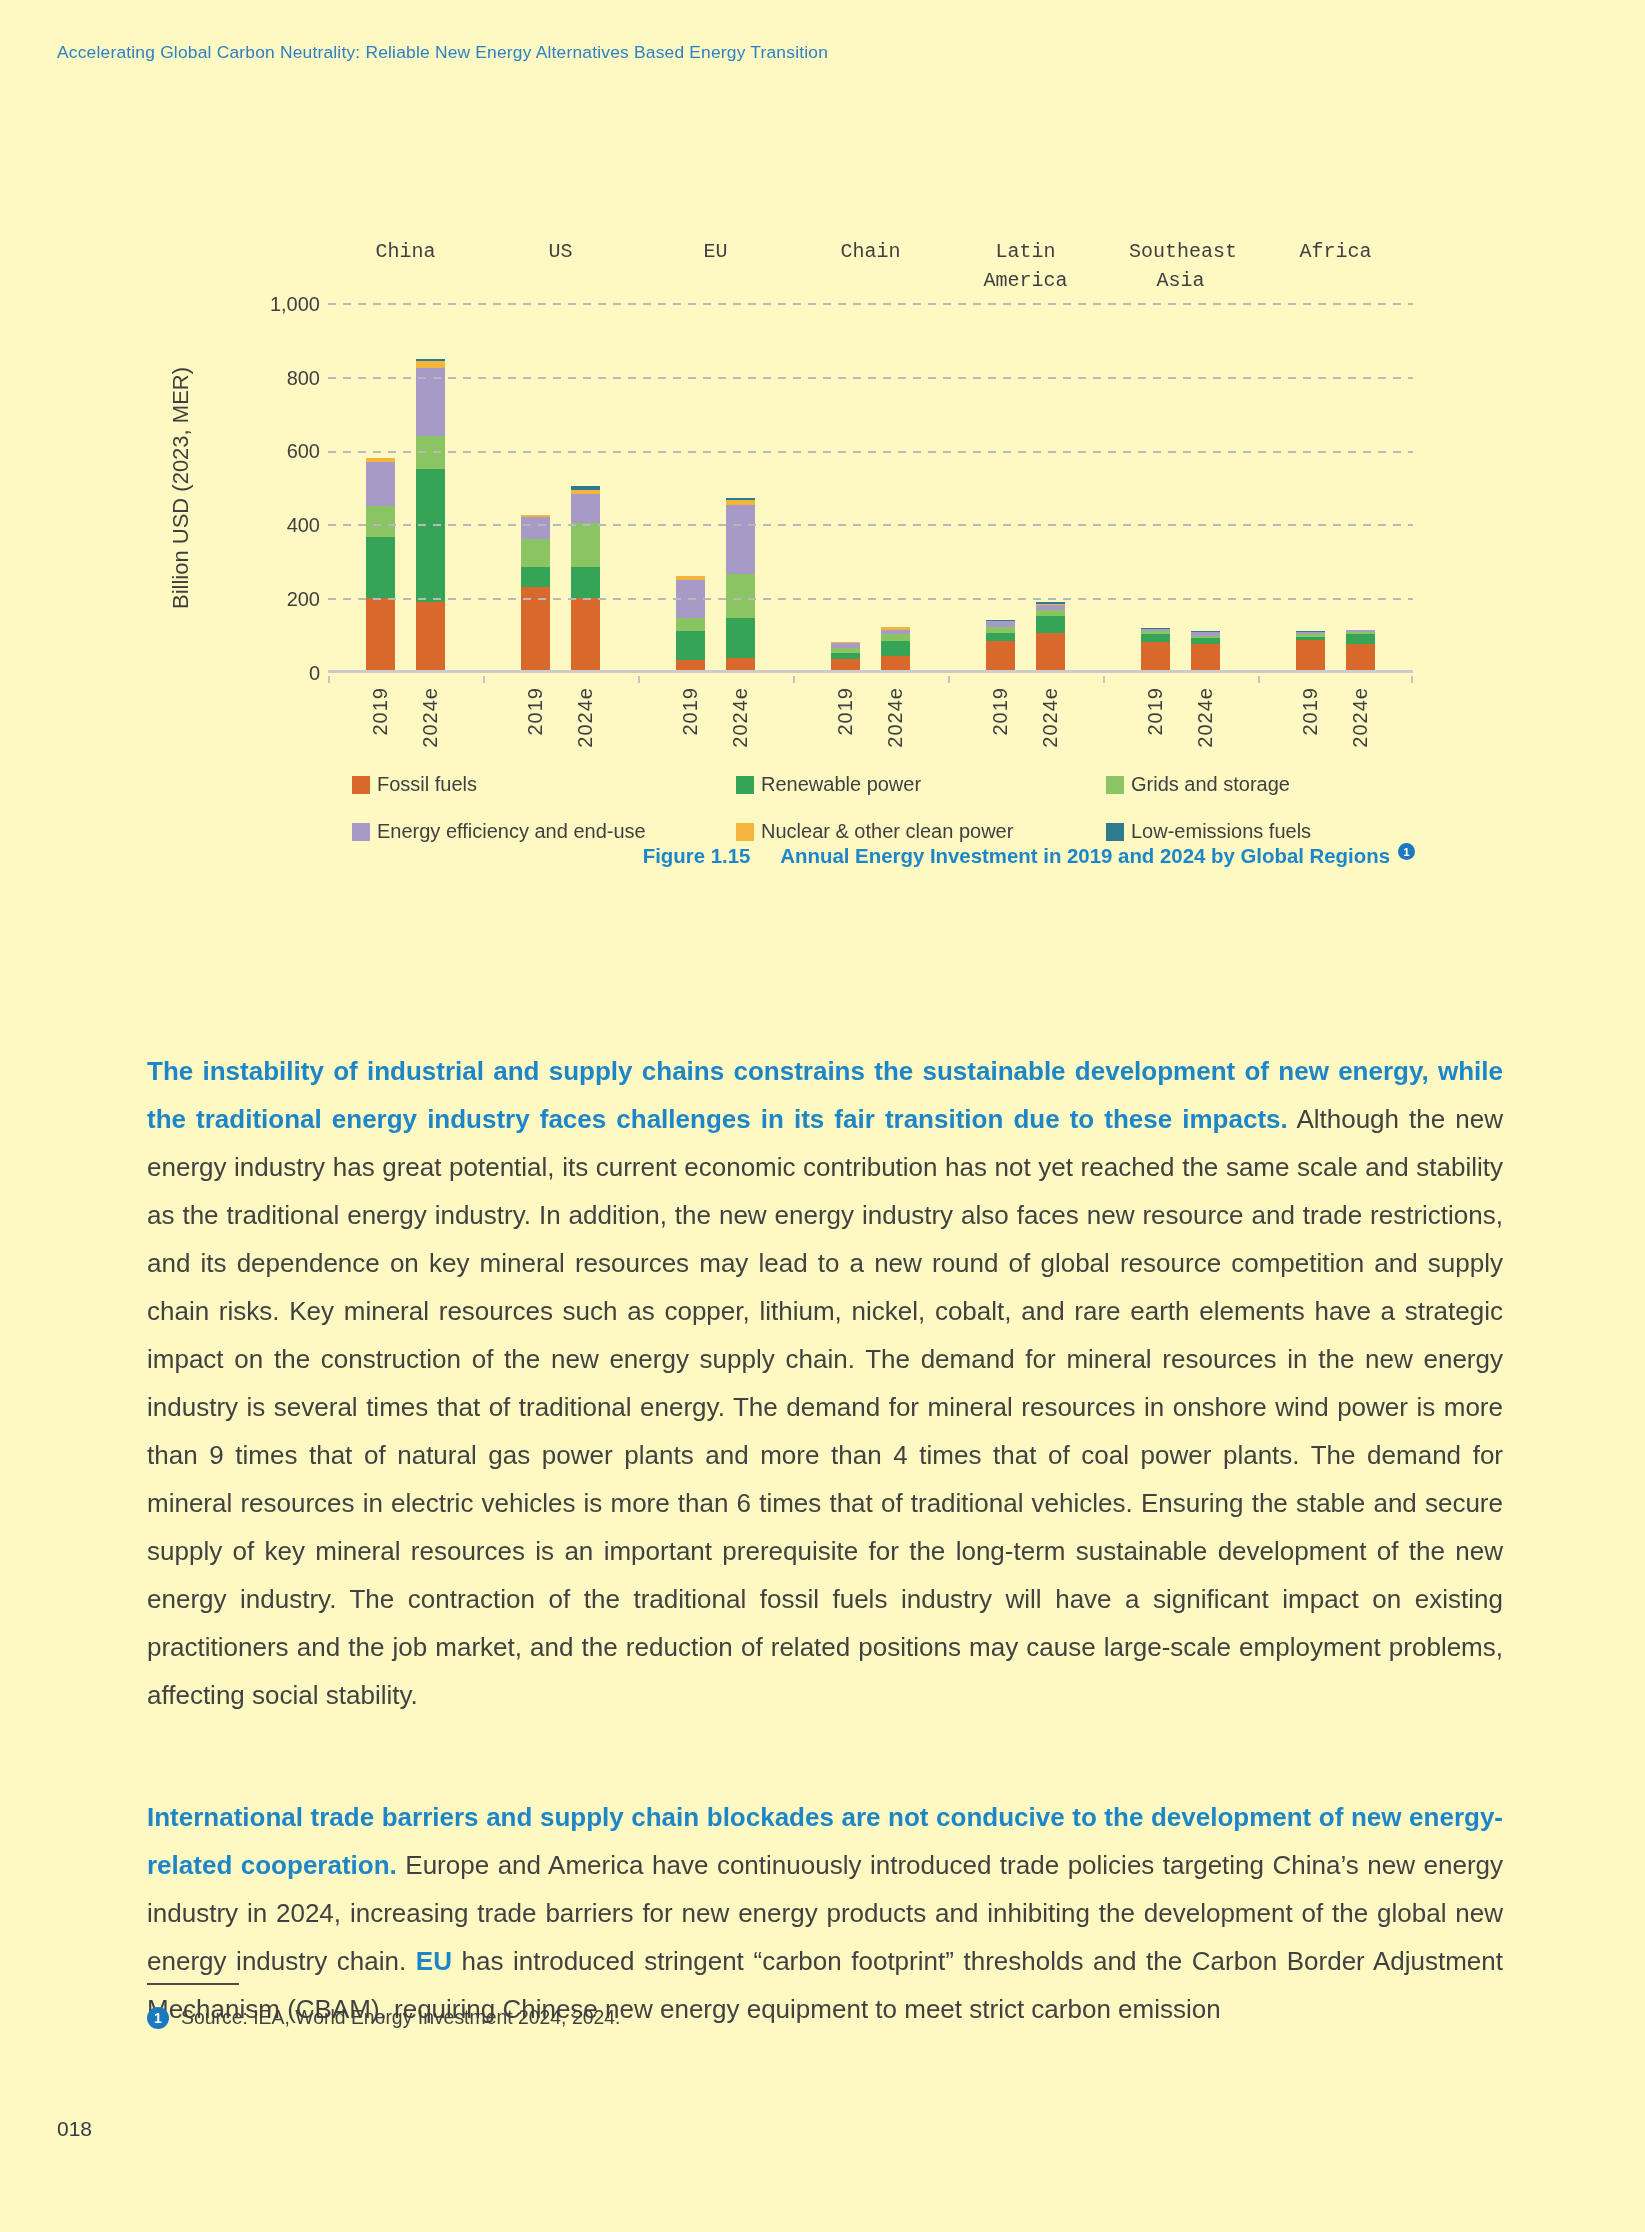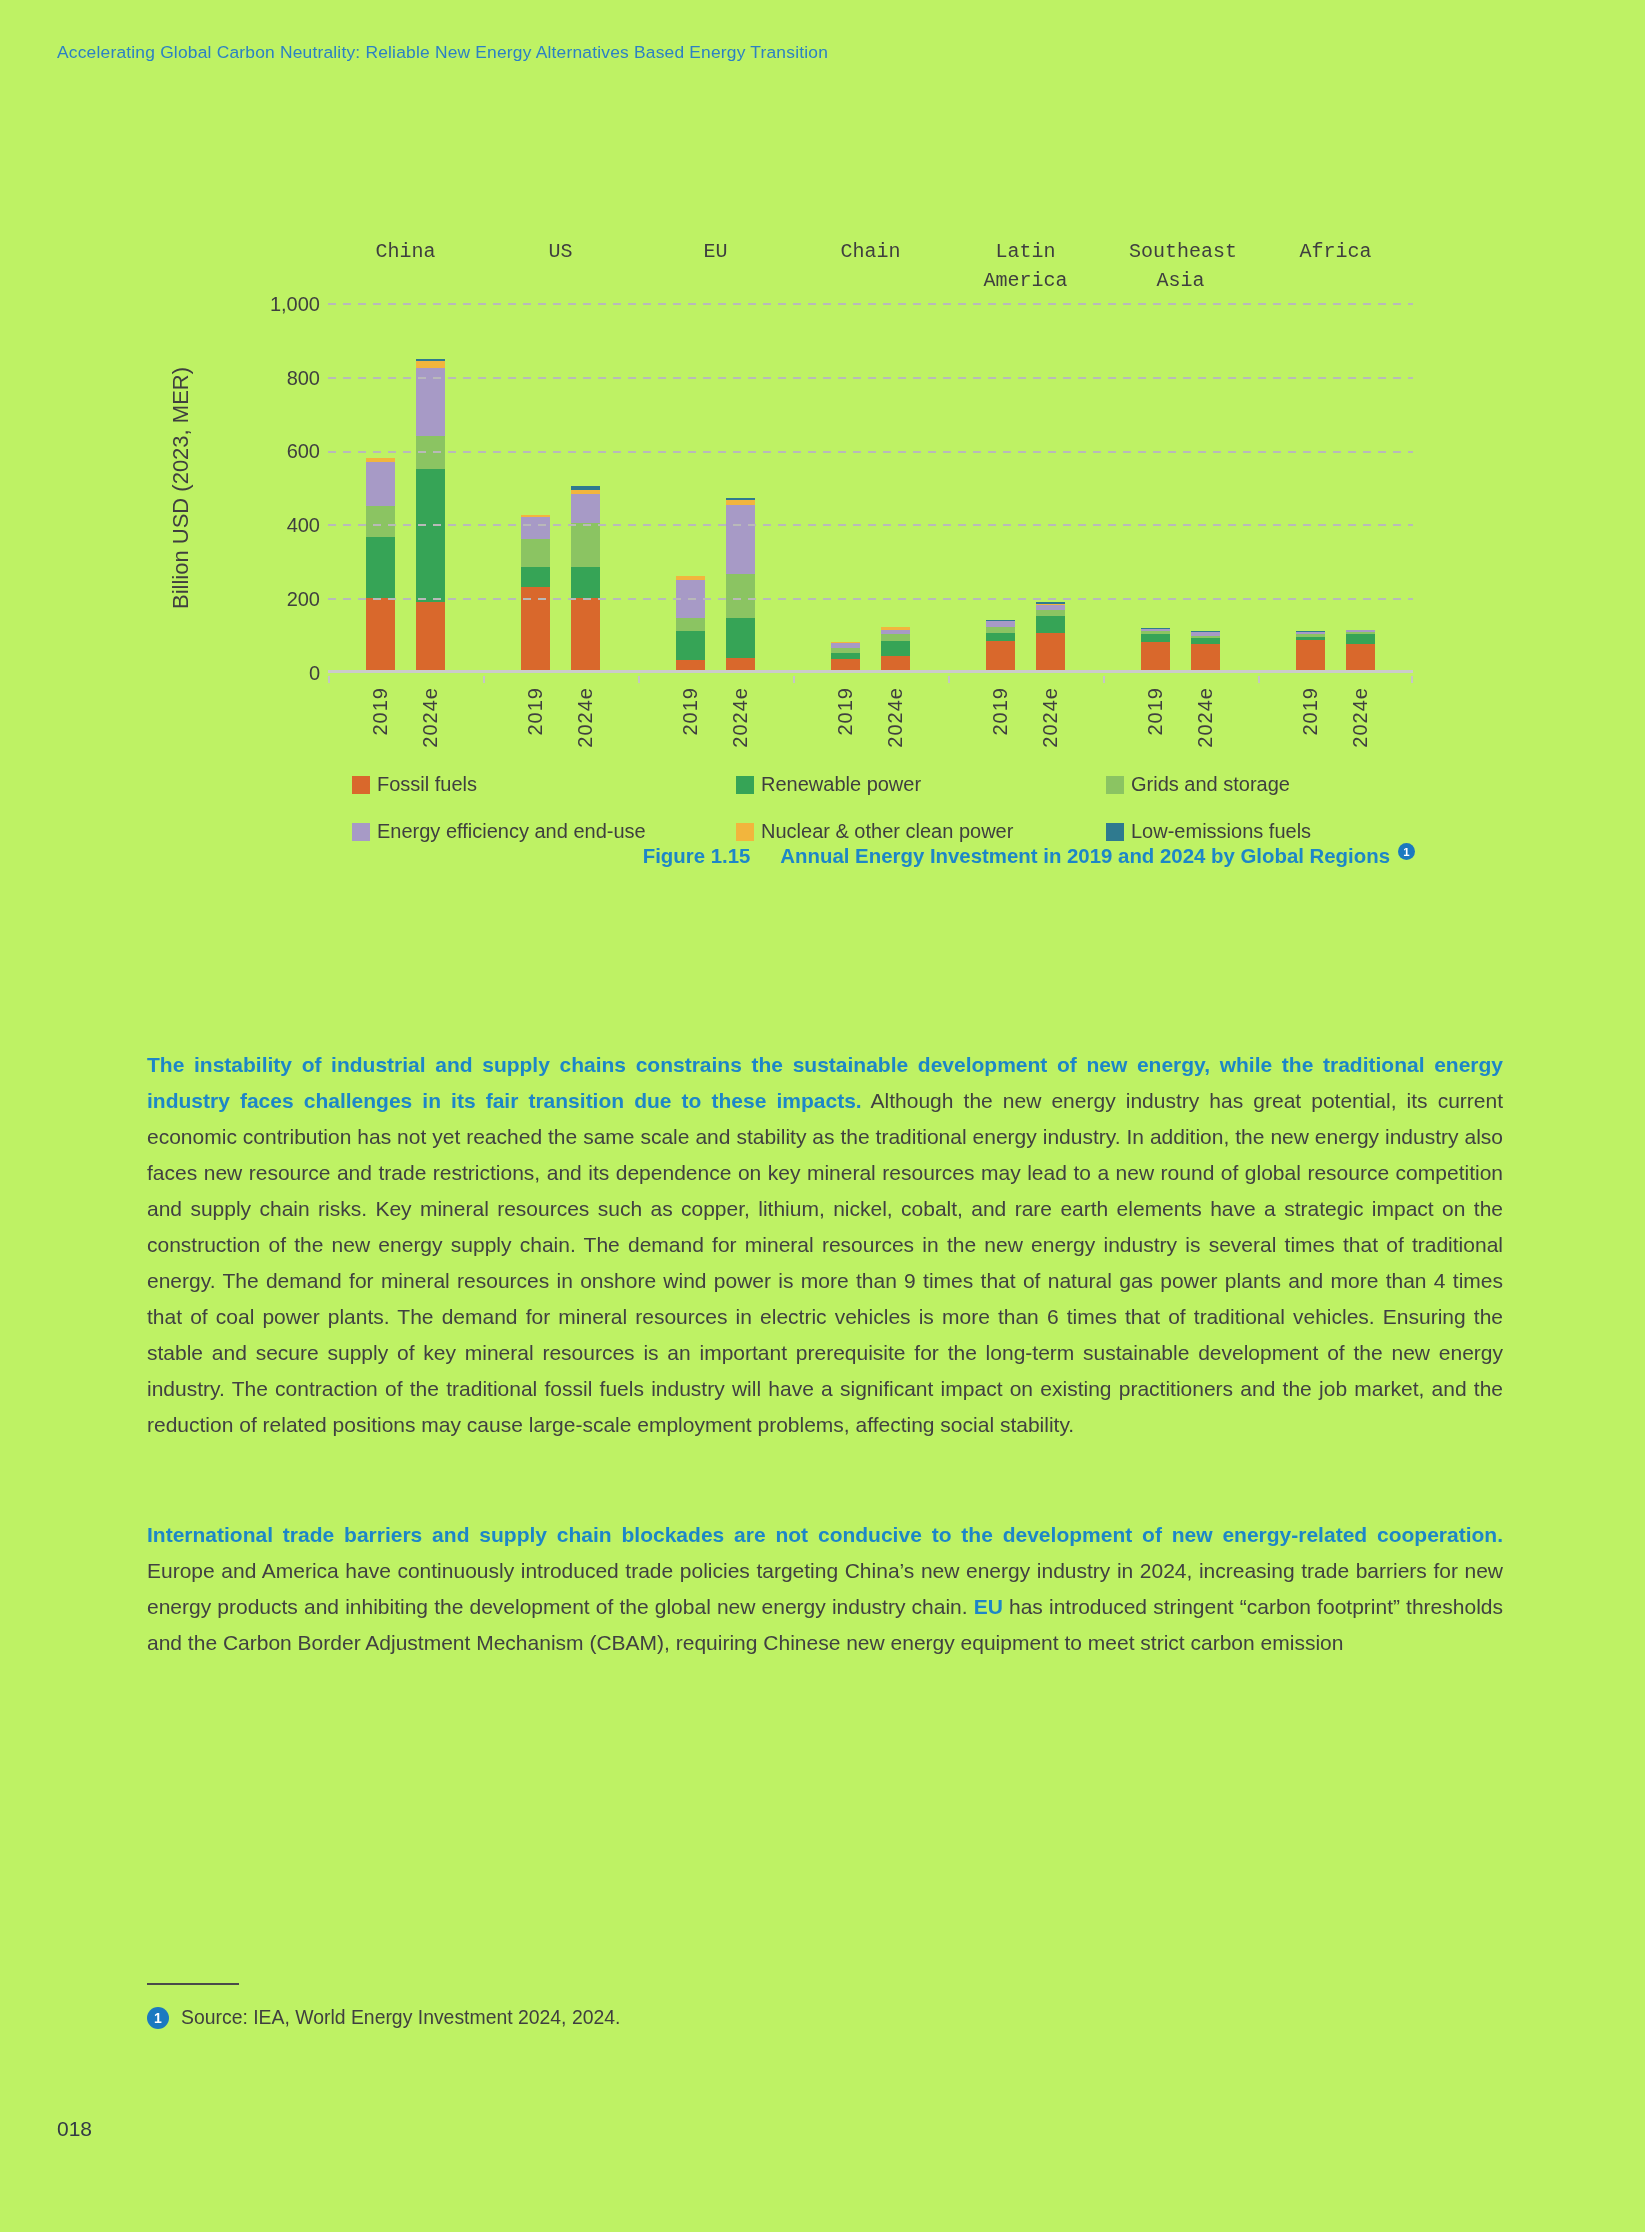--- a/index.html
+++ b/index.html
@@ -1,18 +1,18 @@
 <!DOCTYPE html>
 <html><head>
 <meta charset="utf-8">
 <style>
   * { box-sizing: border-box; margin: 0; padding: 0; }
   html,body { background:#ffffff; }
   body { font-family: "Liberation Sans", sans-serif; }
-  .page { position: relative; width: 1646px; height: 2233px; background: #bef264; overflow: hidden; }
+  .page { position: relative; width: 1646px; height: 2233px; background: #fef9c3; overflow: hidden; }
 
   .doc-header { position:absolute; left:57px; top:42px; font-size:17.4px; color:#2c80c4; letter-spacing:0.2px; }
 
   
   .chart { position:absolute; left:159px; top:231px; width:1256px; height:672px; }
   .region-row { position:absolute; left:169px; top:6px; width:1085px; display:flex; }
   .region-cell { flex:1; text-align:center; font-size:20px; line-height:29px; color:#3f3f3f;font-family:Liberation Mono, monospace; }
   .region-cell span { display:inline-block; max-width:103px; }
 
   .y-axis-title { position:absolute; left:-159px; top:240px; width:369px; height:34px;
@@ -51,21 +51,21 @@
   .badge { display:inline-flex; align-items:center; justify-content:center;
     background:#1b79c0; color:#ffffff; border-radius:50%; font-weight:bold; }
   .badge-sup { width:17px; height:17px; font-size:11.4px; vertical-align:7px; margin-left:8px; }
   .badge-foot { width:22px; height:22px; font-size:14px; flex:none; margin-right:12px; }
 
   
   .section-heading { position:absolute; left:147px; top:990px; font-size:24.4px; font-weight:bold; color:#1d86c8; }
   .sec-title { margin-left:36px; }
 
   .paragraphs { position:absolute; left:147px; top:1047px; width:1356px; }
-  .paragraphs p { font-size:21px; line-height:36px; color:#414141; text-align:justify; }
+  .paragraphs p { font-size:26px; line-height:48px; color:#414141; text-align:justify; }
   .paragraphs p + p { margin-top:74px; }
   .seg-lead { color:#1d86c8; font-weight:bold; }
 
   .footnote-rule { position:absolute; left:147px; top:1983px; width:92px; border-top:2px solid #4a4a4a; }
   .footnote { position:absolute; left:147px; top:2006px; display:flex; align-items:center; }
   .footnote-text { font-size:19.4px; color:#3f3f3f; }
 
   .page-number { position:absolute; left:57px; top:2117px; font-size:21px; color:#333a45; }
 </style>
 </head>

